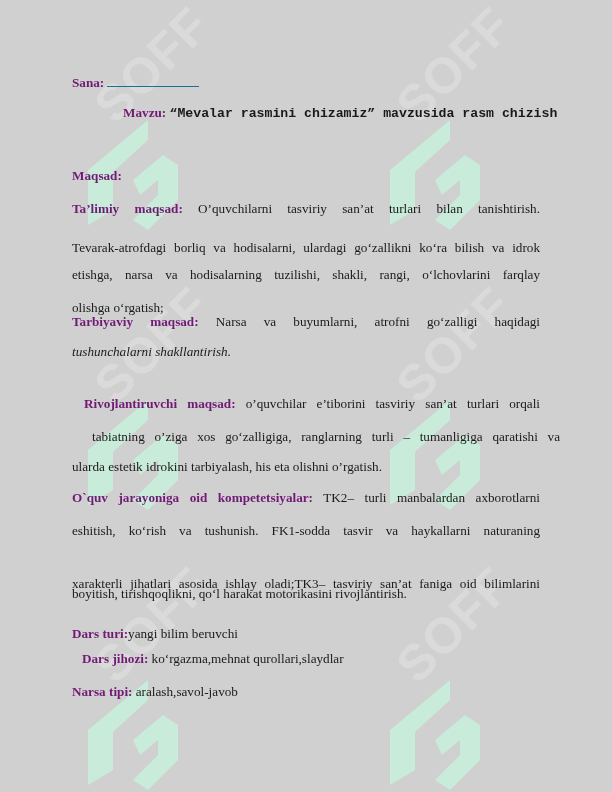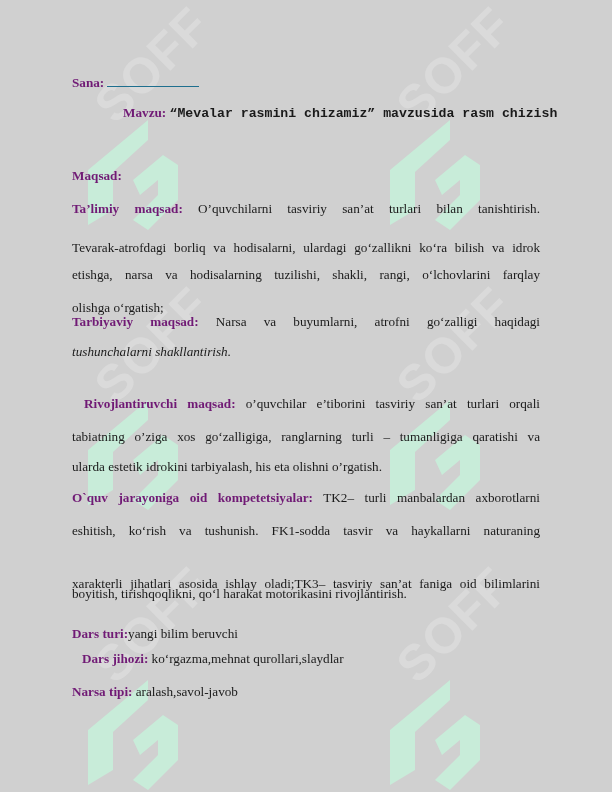--- a/index.html
+++ b/index.html
@@ -160,21 +160,21 @@
       <span>Narsa va buyumlarni,  atrofni  go‘zalligi haqidagi</span>
     </div>
     <div class="line" style="top:344px;font-style:italic;">
       <span>tushunchalarni shakllantirish.</span>
     </div>
 
     <div class="justify" style="top:396px;">
       <span class="label" style="margin-left:12px;">Rivojlantiruvchi maqsad:</span>
       <span>o’quvchilar e’tiborini tasviriy san’at turlari orqali</span>
     </div>
-    <div class="justify" style="top:429px;">
+    <div class="justify" style="top:429px;margin-left:20px;">
       <span>tabiatning o’ziga xos go‘zalligiga, ranglarning turli – tumanligiga qaratishi va</span>
     </div>
     <div class="line" style="top:459px;">
       <span>ularda estetik idrokini tarbiyalash, his eta olishni o’rgatish.</span>
     </div>
 
     <div class="justify" style="top:490px;">
       <span class="label">O`quv jarayoniga oid kompetetsiyalar:</span>
       <span>TK2– turli manbalardan axborotlarni</span>
     </div>

